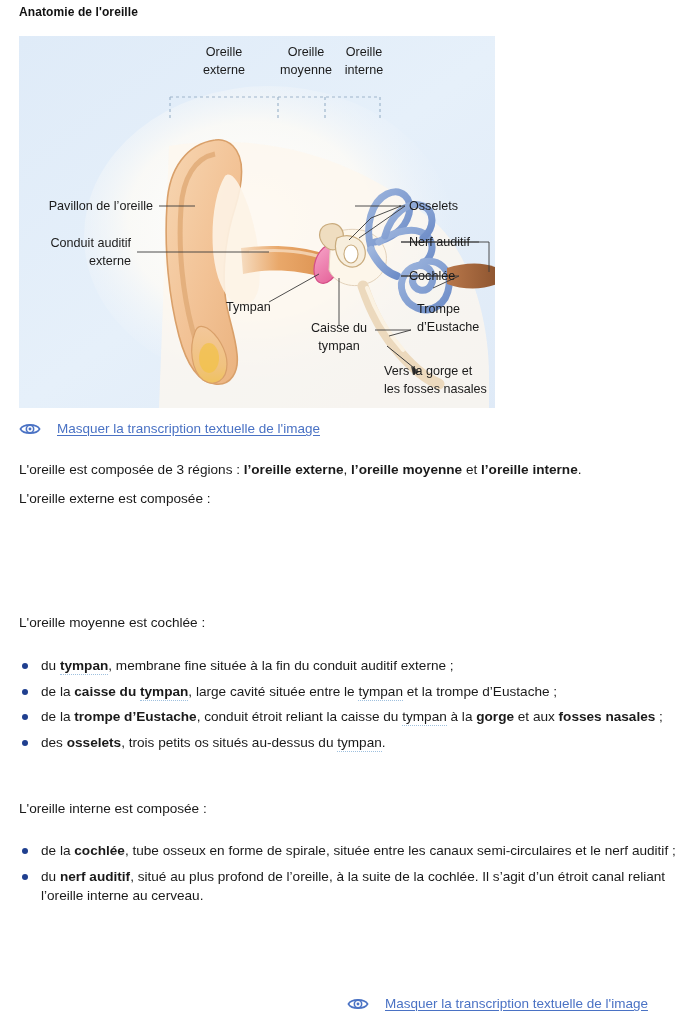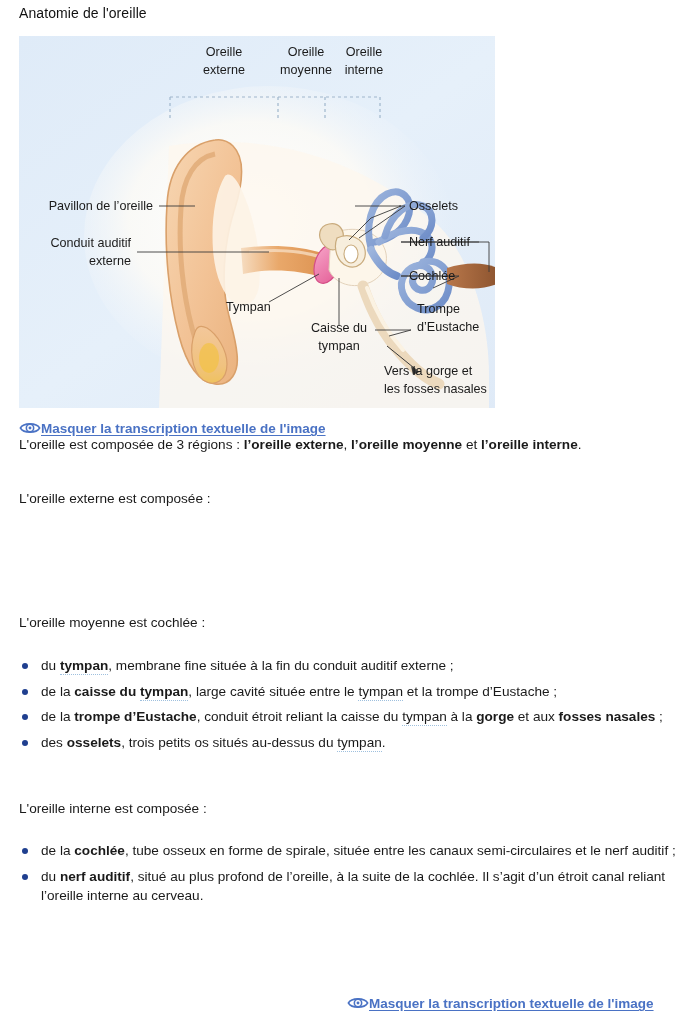--- a/index.html
+++ b/index.html
@@ -20,49 +20,48 @@
     height: 1024px;
     box-sizing: border-box;
     padding: 0;
   }
 
   
   .page-title {
     position: absolute;
     left: 19px;
     top: 5px;
-    font-size: 14px;
-    font-weight: normal;
+    font-size: 12px;
+    font-weight: bold;
     letter-spacing: 0.1px;
     color: #111111;
   }
 
   
   .figure {
     position: absolute;
     left: 19px;
     top: 36px;
     width: 476px;
     height: 372px;
     background: linear-gradient(135deg, #dfebf8 0%, #e3eef9 45%, #dfeaf7 100%);
     overflow: hidden;
   }
   .figure svg { display: block; }
 
   
   .translink {
     position: absolute;
     display: flex;
-    align-items: flex-start;
-    gap: 0;
+    align-items: center;
+    gap: 16px;
     font-size: 13.5px;
     color: #4a72c4;
     cursor: pointer;
     white-space: nowrap;
-    font-weight: bold;
   }
   .translink-top { left: 19px; top: 421px; }
   .translink-bottom { left: 347px; top: 996px; }
   .translink .label {
     text-decoration: underline;
     text-underline-offset: 2px;
     color: #4a72c4;
   }
   .eye-icon { width: 22px; height: 14px; flex: 0 0 auto; }
 
@@ -305,21 +304,21 @@
     <span class="eye-icon">
       <svg viewBox="0 0 24 15" width="22" height="14" xmlns="http://www.w3.org/2000/svg">
         <path d="M1.5 7.5 C 5 1.5, 19 1.5, 22.5 7.5 C 19 13.5, 5 13.5, 1.5 7.5 Z" fill="none" stroke="#4a72c4" stroke-width="1.7"></path>
         <circle cx="12" cy="7.5" r="4" fill="none" stroke="#4a72c4" stroke-width="1.7"></circle>
         <circle cx="12" cy="7.5" r="1.6" fill="#4a72c4"></circle>
       </svg>
     </span>
     <span class="label">Masquer la transcription textuelle de l'image</span>
   </div>
 
-  <div class="para" style="top:435px;">L'oreille est composée de 3 régions : <b>l’oreille externe</b>, <b>l’oreille moyenne</b> et <b>l’oreille interne</b>.</div>
+  <div class="para" style="top:460px;">L'oreille est composée de 3 régions : <b>l’oreille externe</b>, <b>l’oreille moyenne</b> et <b>l’oreille interne</b>.</div>
 
   <div class="para" style="top:489px;">L'oreille externe est composée :</div>
 
 
   <div class="para" style="top:613px;">L'oreille moyenne est cochlée :</div>
 
   <ul class="bullets" style="top:656px;">
       <li>du <b><span class="gloss">tympan</span></b>, membrane fine située à la fin du conduit auditif externe ;</li>
       <li>de la <b>caisse du <span class="gloss">tympan</span></b>, large cavité située entre le <span class="gloss">tympan</span> et la trompe d’Eustache ;</li>
       <li>de la <b>trompe d’Eustache</b>, conduit étroit reliant la caisse du <span class="gloss">tympan</span> à la <b>gorge</b> et aux <b>fosses nasales</b> ;</li>

